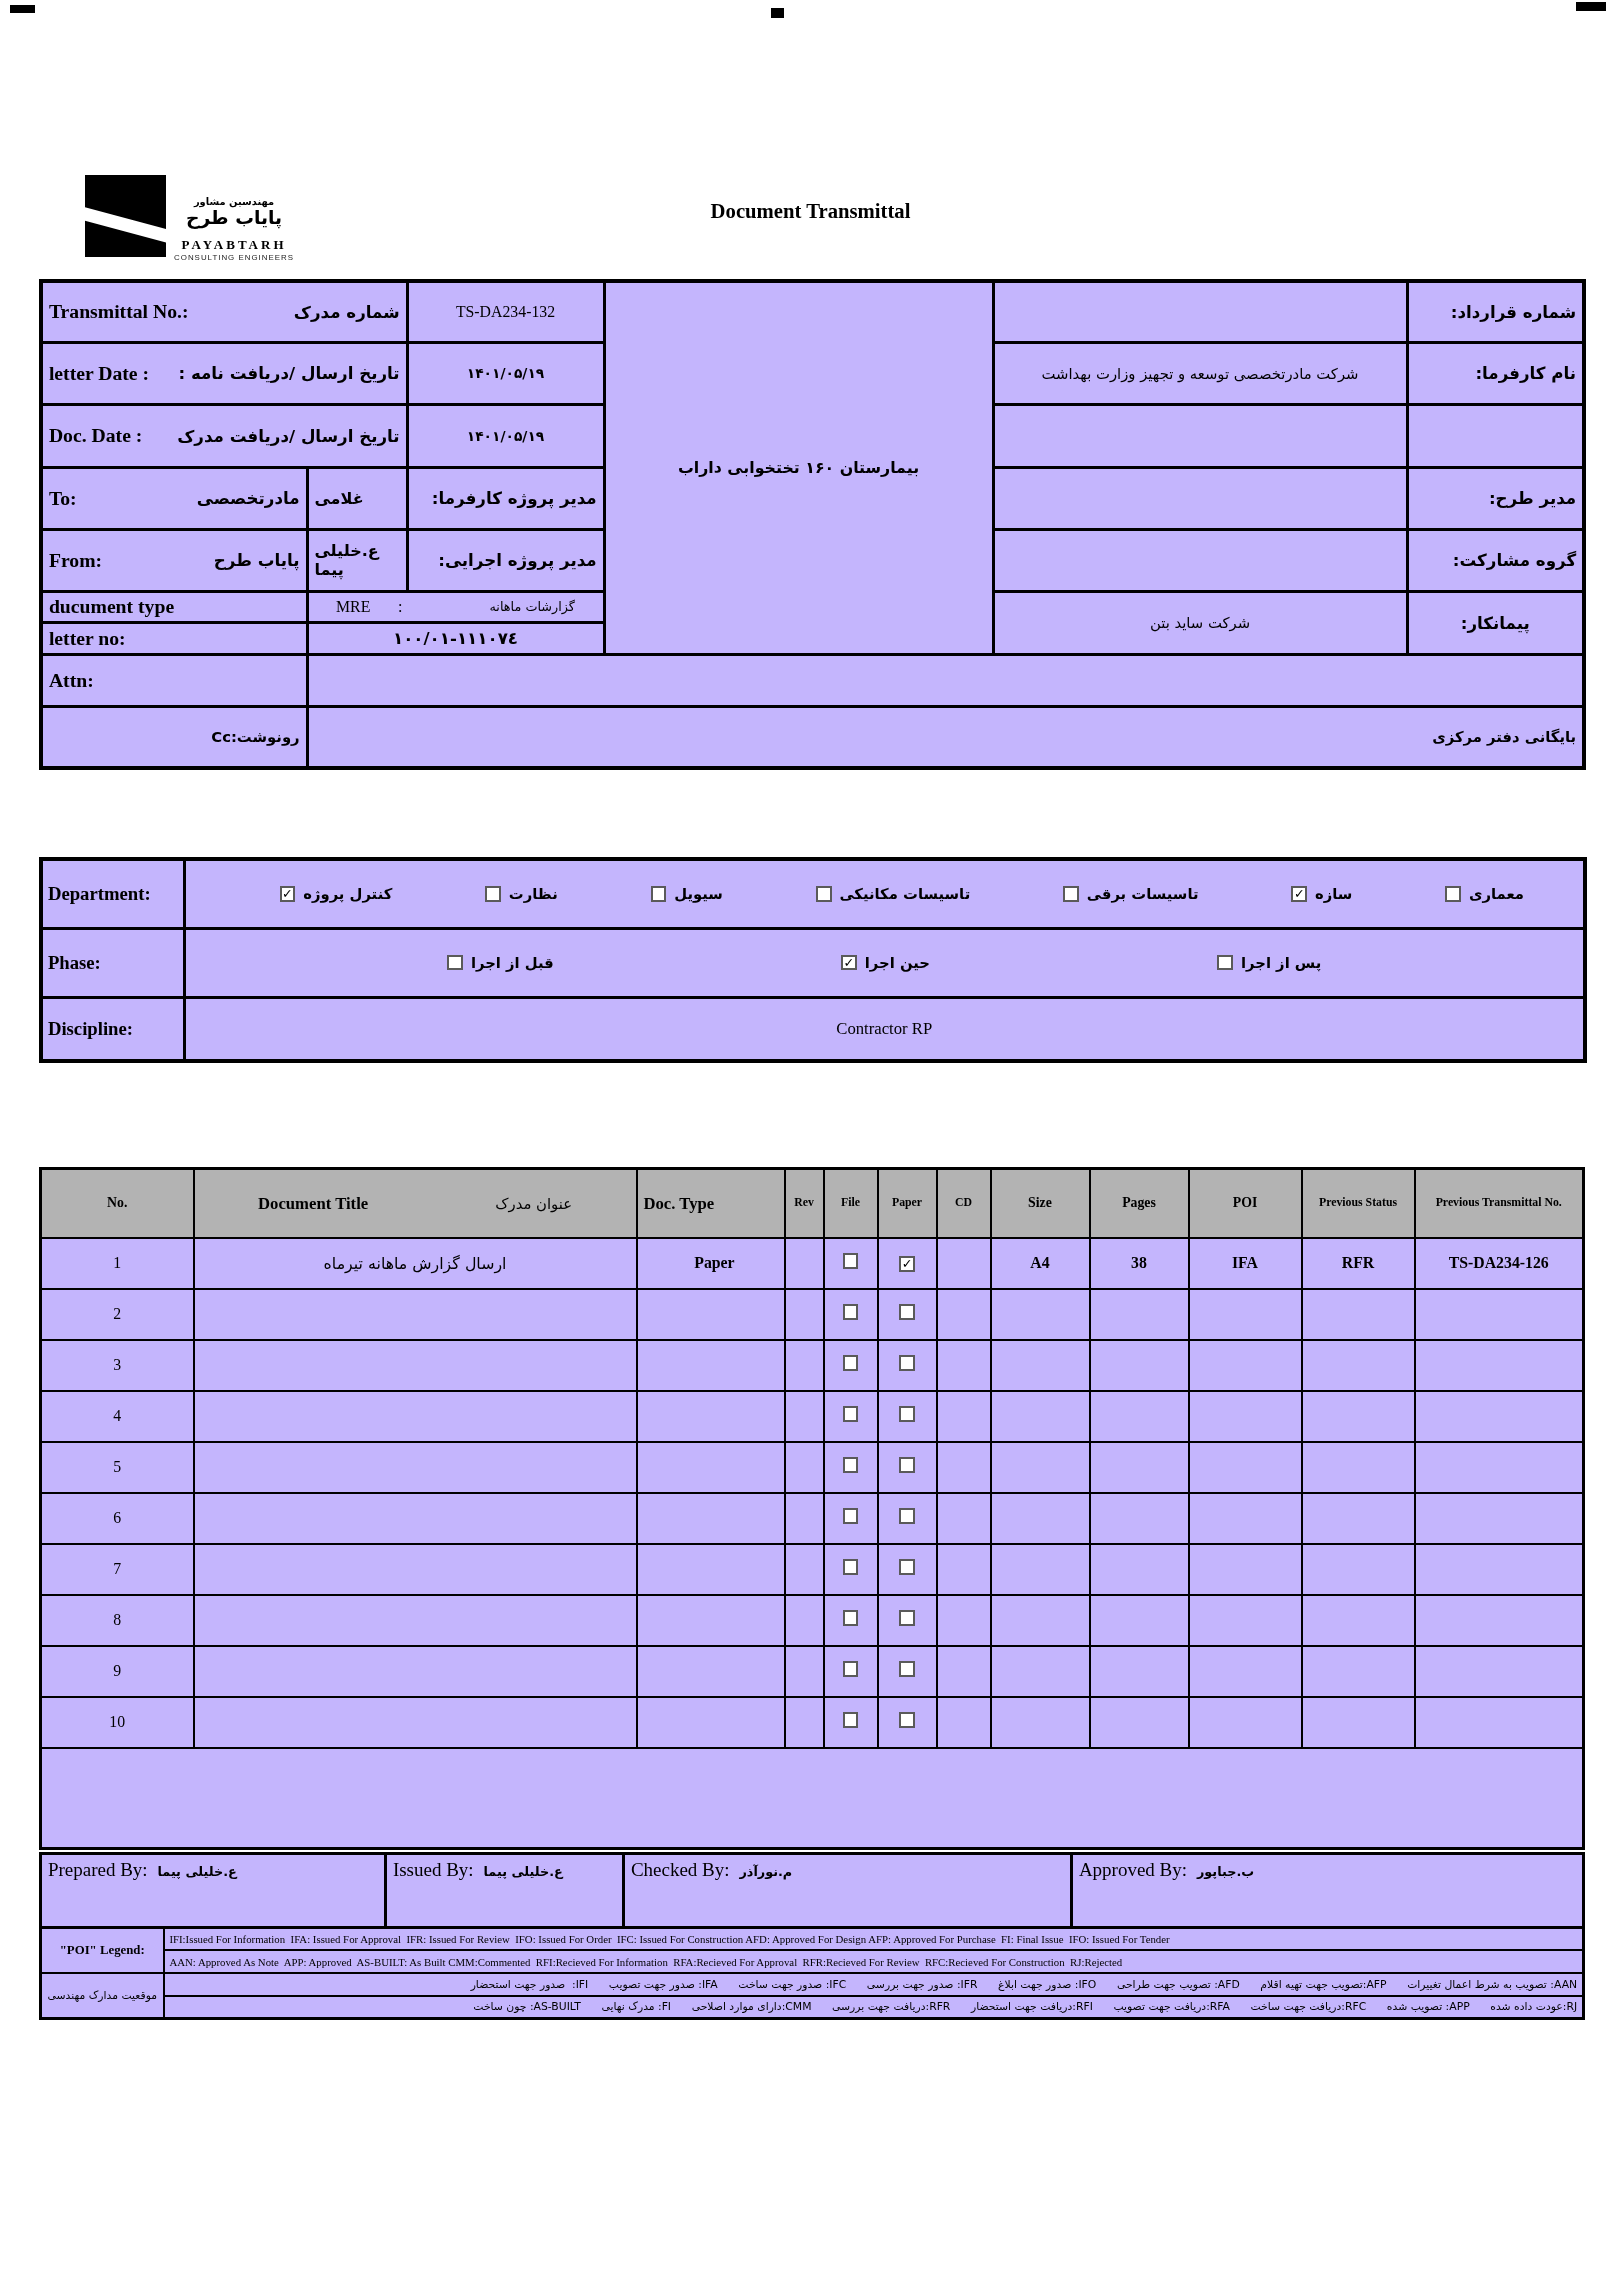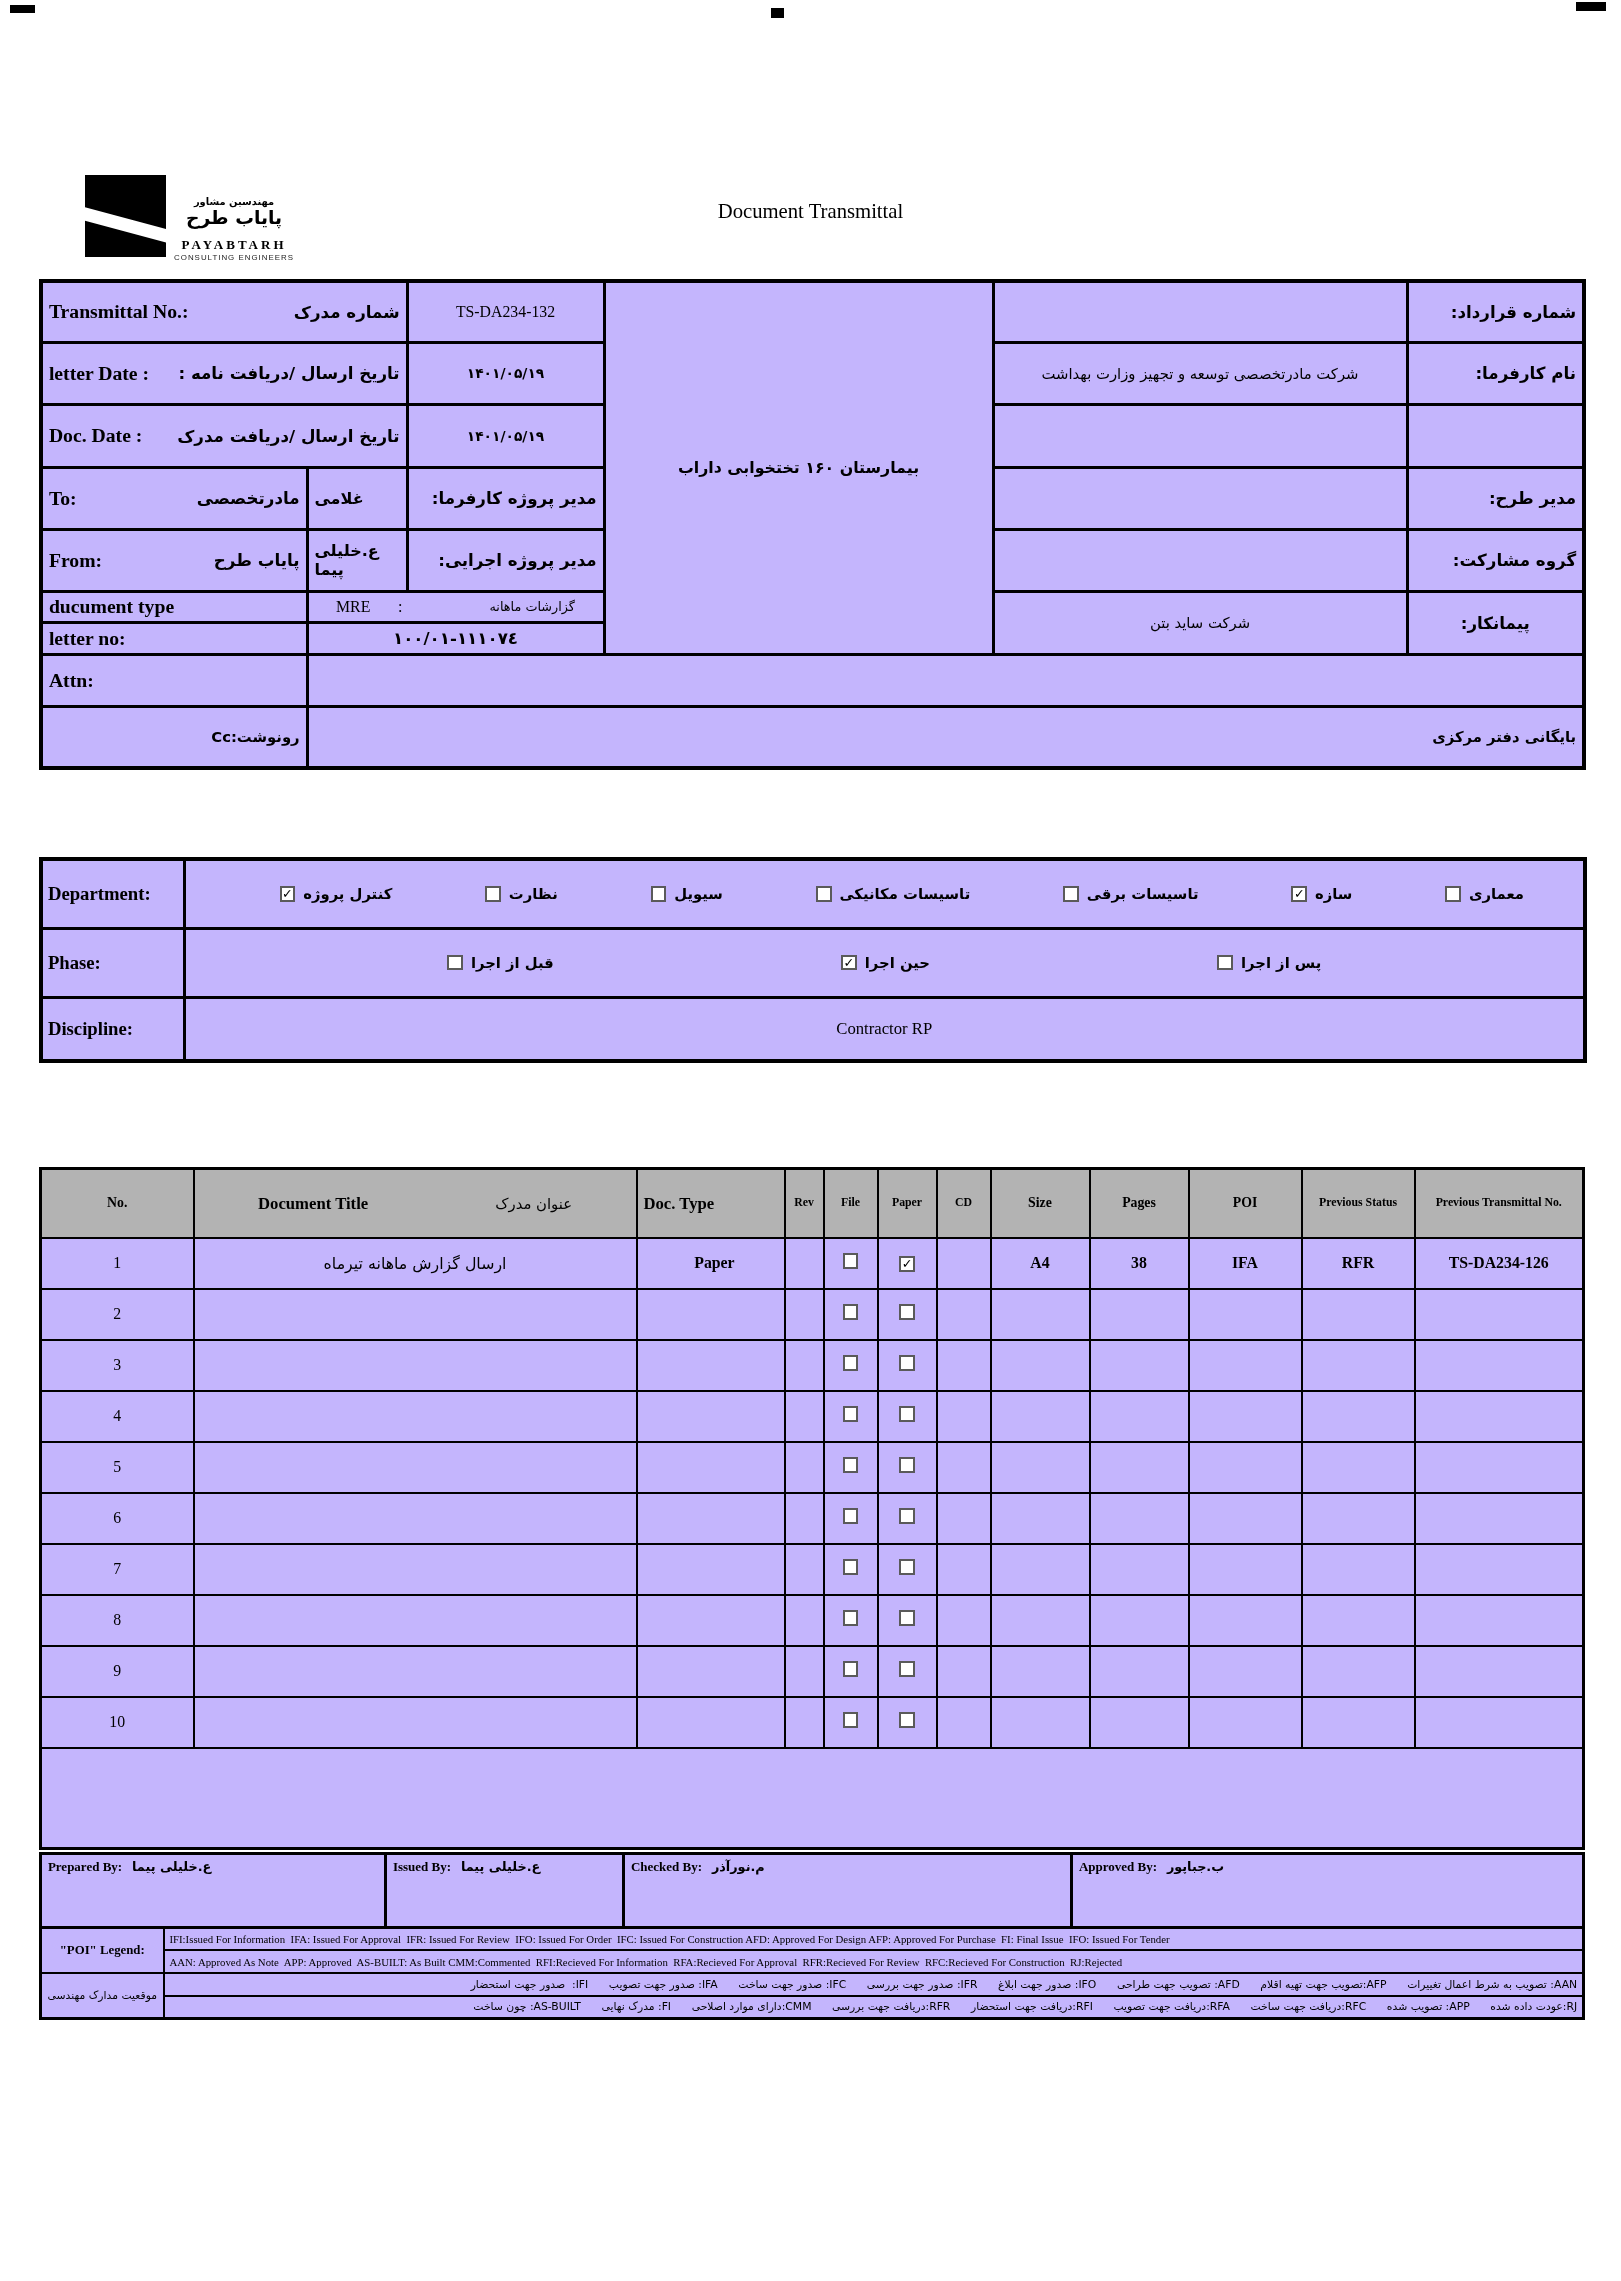--- a/index.html
+++ b/index.html
@@ -15,21 +15,21 @@
 
   
   .logo-square{position:absolute;left:85px;top:175px;width:81px;height:82px;background:#000;overflow:hidden}
   .swoosh{position:absolute;left:-12%;top:54%;width:130%;height:12.8px;background:#fff;border-radius:7.9px;transform:rotate(15deg)}
   .logo-text{position:absolute;left:165px;top:196px;width:138px;text-align:center;line-height:1.15}
   .lt-fa-small{font-size:9.9px;font-weight:bold}
   .lt-fa-big{font-size:18.7px;font-weight:bold}
   .lt-en-big{font-size:13px;font-weight:bold;letter-spacing:3px;margin-top:9px}
   .lt-en-small{font-size:7.9px;letter-spacing:1px;color:#222;font-family:"Liberation Sans",sans-serif}
 
-  .doc-title{position:absolute;left:0;top:200px;width:1621px;text-align:center;font-size:20.7px;font-weight:normal}
+  .doc-title{position:absolute;left:0;top:200px;width:1621px;text-align:center;font-size:20.7px;font-weight:bold}
 
   table{border-collapse:collapse;table-layout:fixed;background:#c4b5fd}
   td{border:3px solid #000;overflow:hidden;vertical-align:middle}
 
   
   .info{position:absolute;left:39px;top:279px;width:1544px;border:4.9px solid #000}
   .info td{border-top-width:3.9px;border-bottom-width:3.9px;padding:2px 5.9px}
   .lblcell{display:flex;justify-content:space-between;align-items:center}
   .enlbl{font-weight:bold;font-size:19.7px}
   .falbl{font-weight:bold;font-size:16.7px}
@@ -74,21 +74,21 @@
   .c-type{text-align:left;padding-left:7.9px;font-size:15.8px}
   .docs tbody td{font-size:15.8px;font-weight:bold}
   .docs td.c-title,.docs td.c-no{font-weight:normal}
   .c-pt{font-size:13.8px}
   .filler td{height:101px}
 
   
   .sign{position:absolute;left:39px;top:1852px;width:1544px;border:3.9px solid #000}
   .sign td{vertical-align:top;padding:3.9px 5.9px;height:74px}
   .sig{display:flex;gap:9.9px;align-items:baseline}
-  .sig .slbl{font-weight:bold;font-size:13px;white-space:nowrap}
+  .sig .slbl{font-weight:normal;font-size:19px;white-space:nowrap}
   .sig .snm{font-size:12.8px;font-weight:bold}
 
   
   .legend{position:absolute;left:39px;top:1926px;width:1544px;border:3px solid #000}
   .legend td{border-width:2px;padding:1px 4.9px}
   .legend tr{height:22.7px}
   .leg-side{text-align:center;font-size:12.8px;font-weight:bold}
   .leg-side-fa{text-align:center;font-size:10.8px}
   .line{font-size:10.8px;white-space:pre;overflow:hidden}
   .line-fa{font-size:10.8px;white-space:pre;overflow:hidden;text-align:right}

